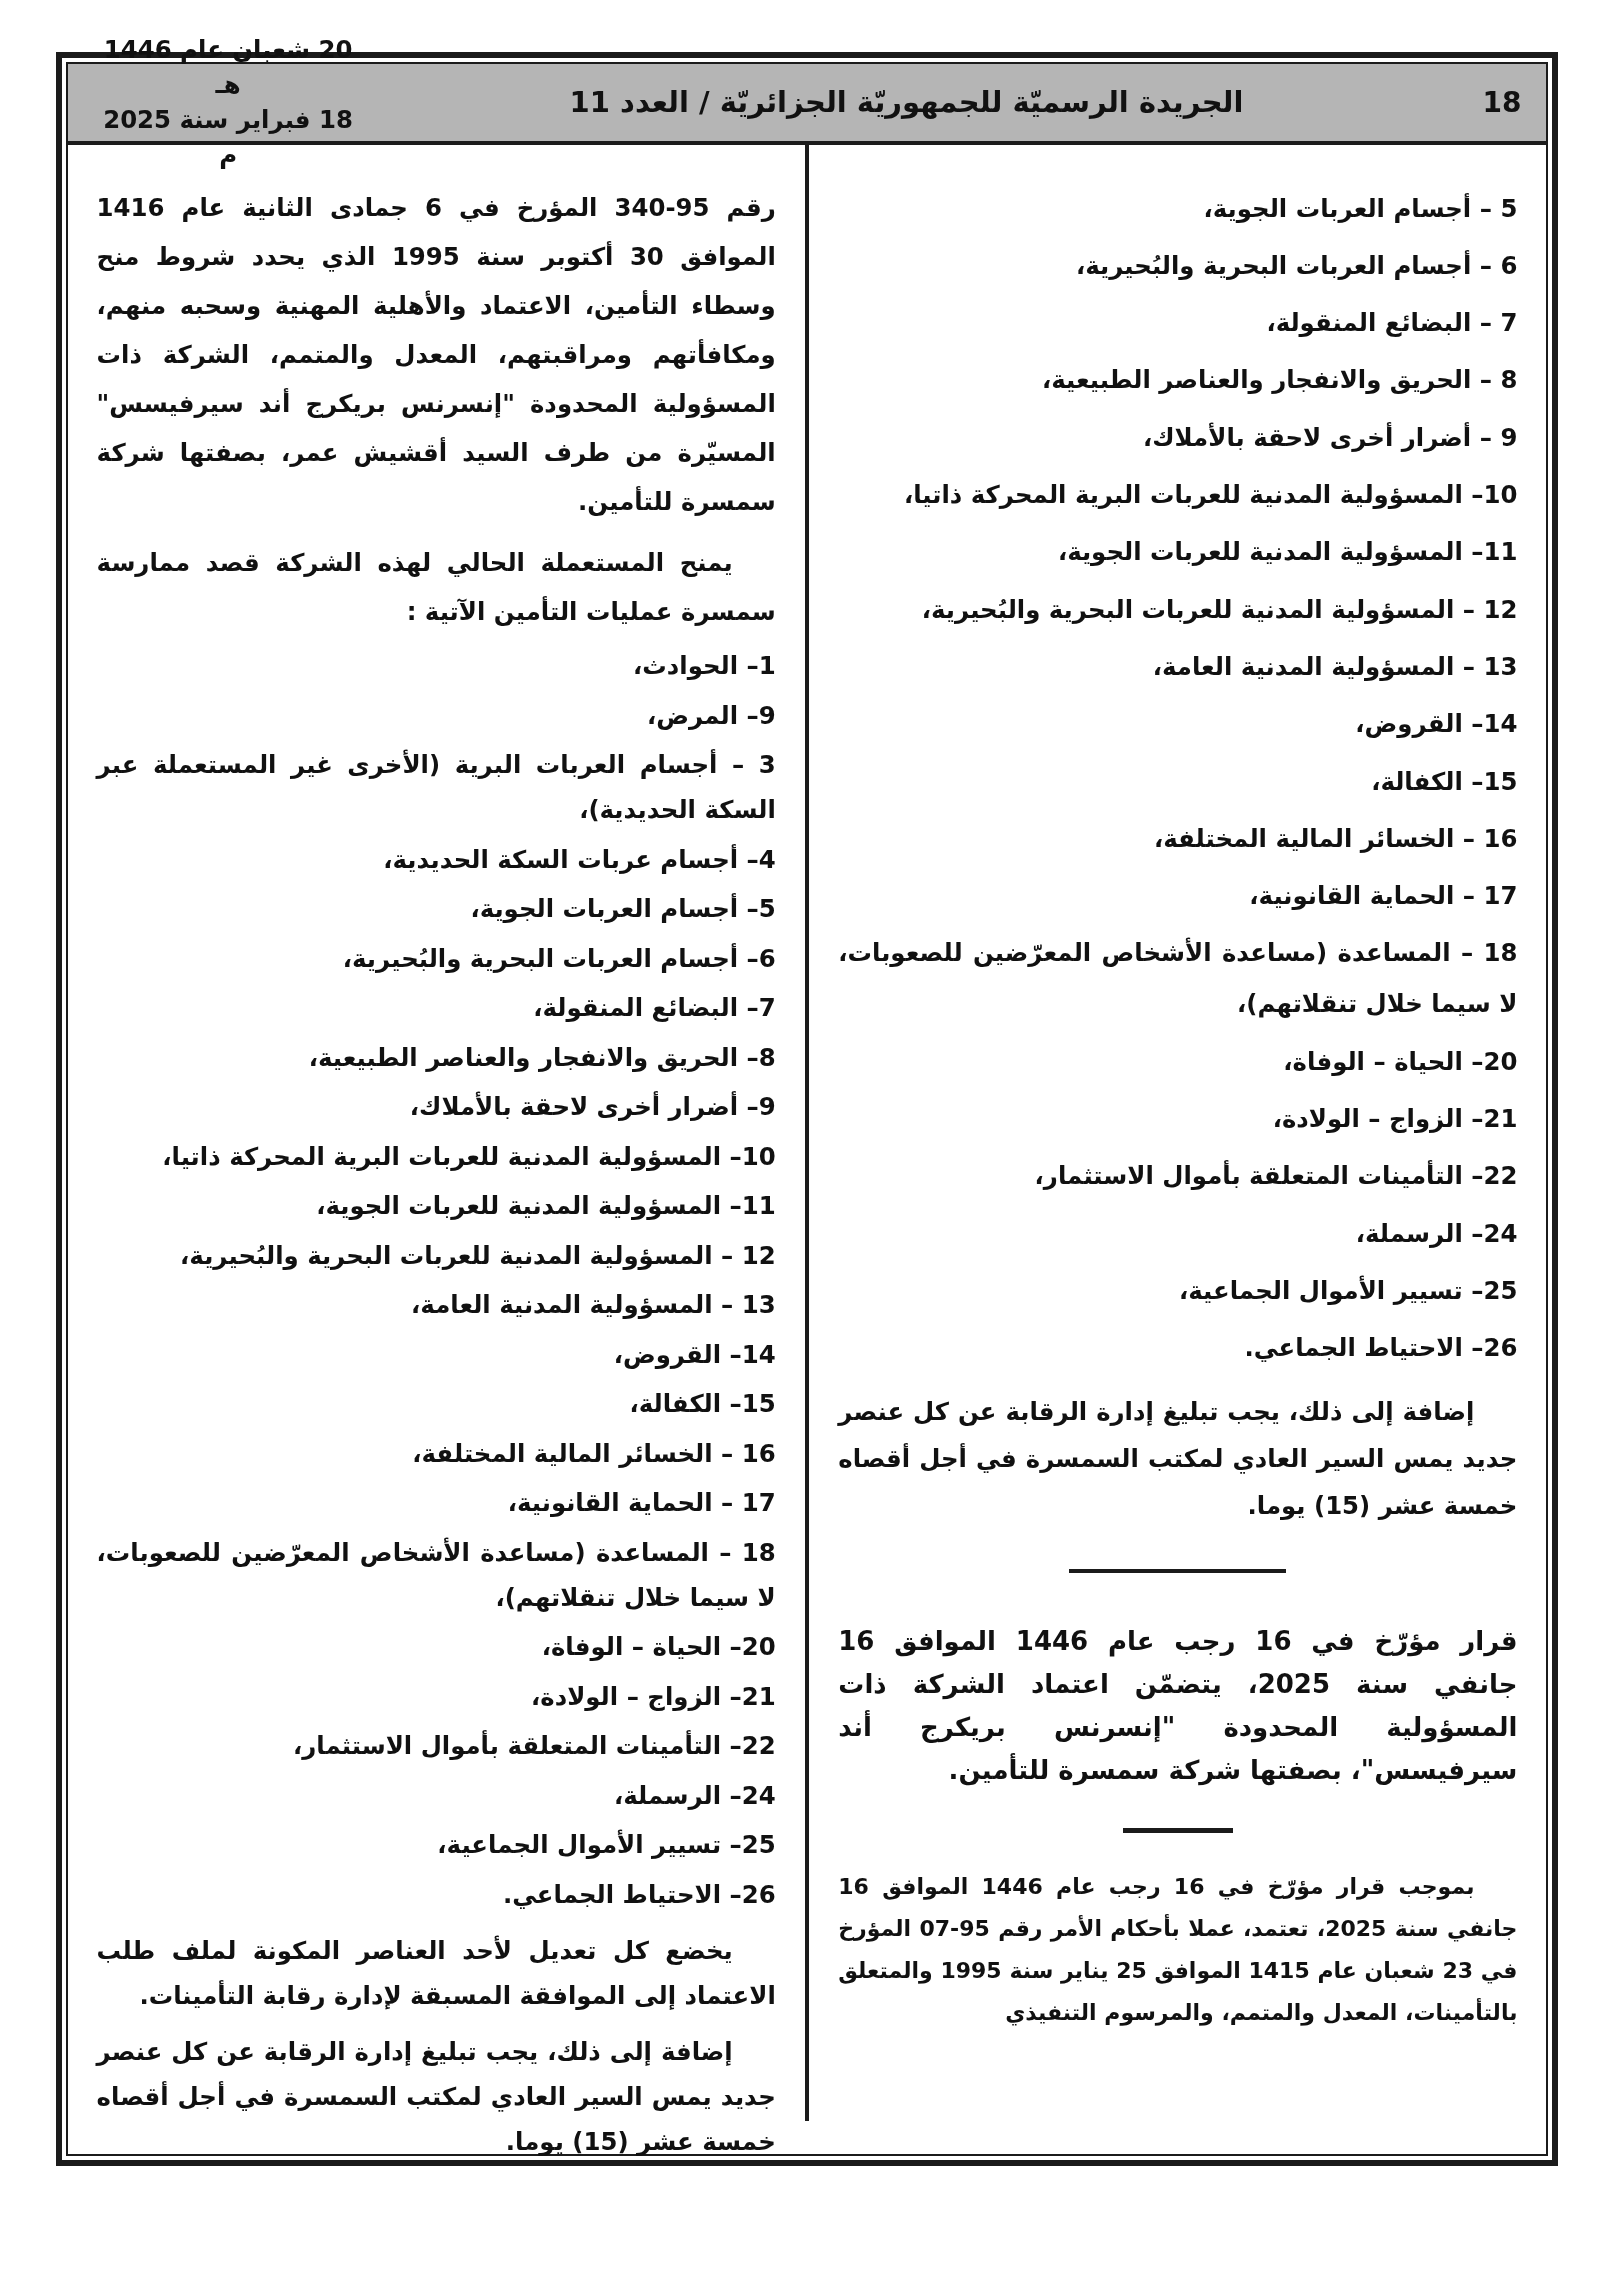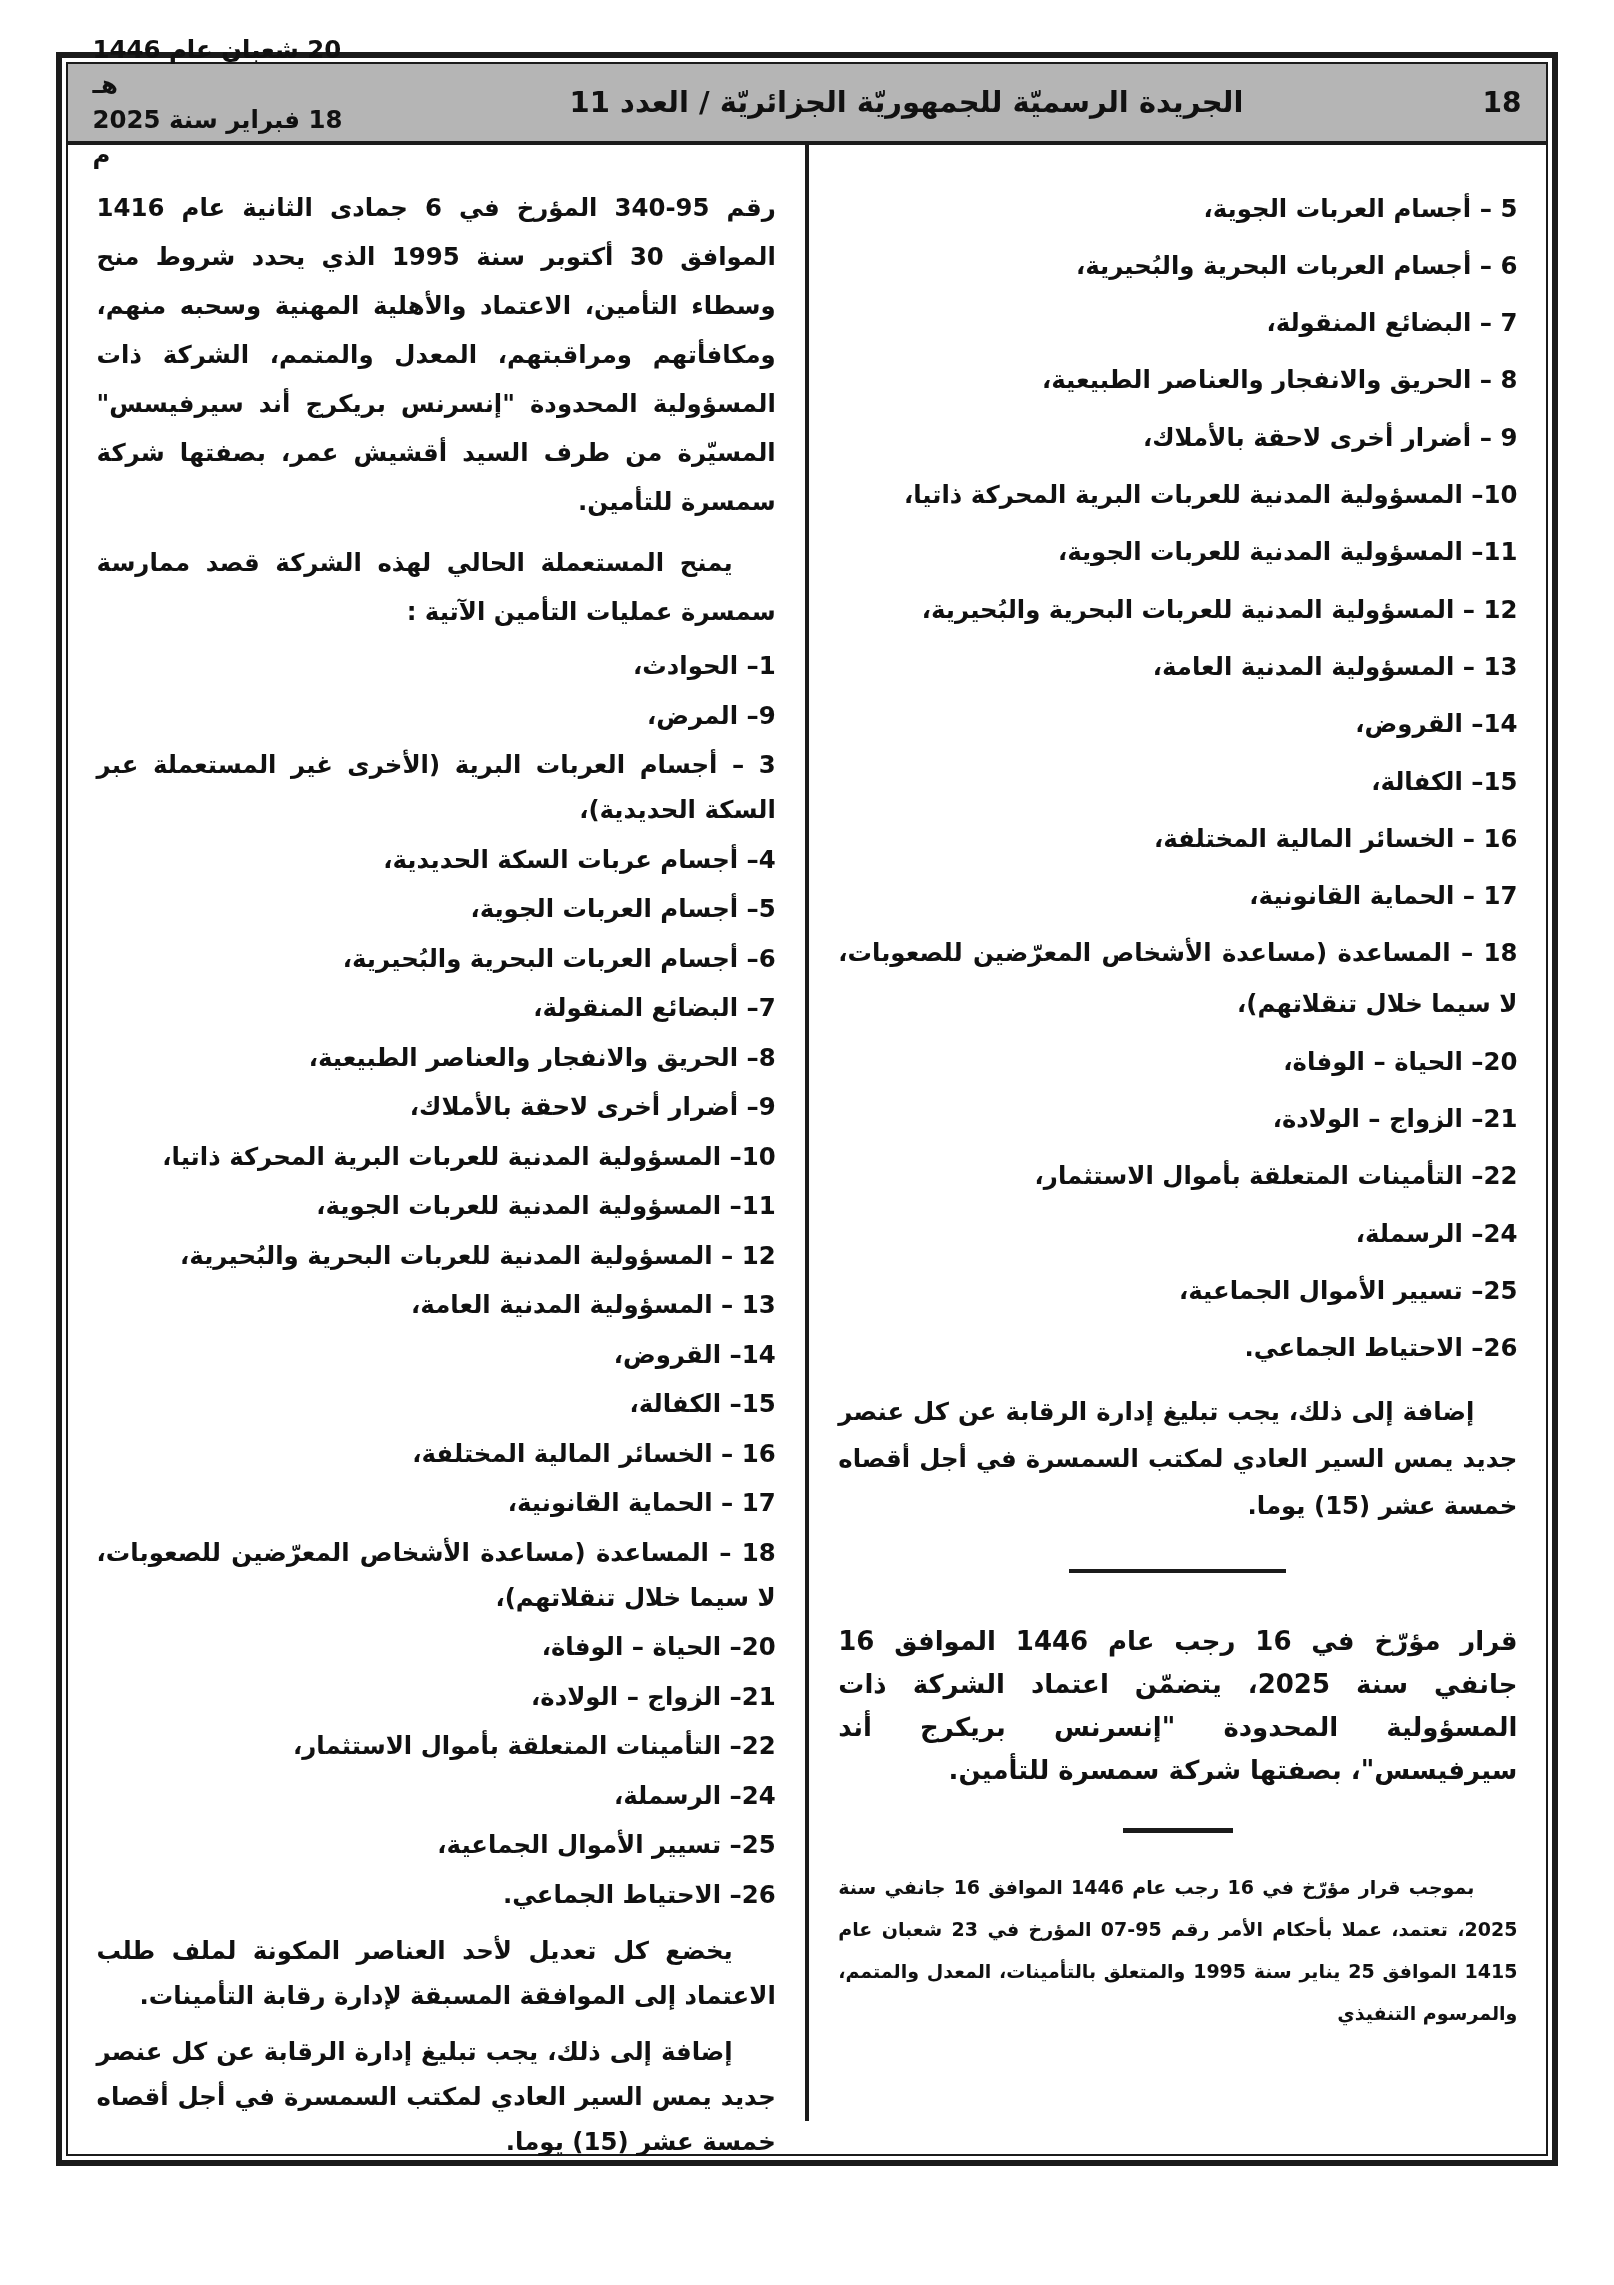--- a/index.html
+++ b/index.html
@@ -16,41 +16,41 @@
     position:absolute;top:3.6px;left:3.6px;right:3.6px;bottom:3.6px;
     border:2.7px solid #1b1b1b;display:flex;flex-direction:column;box-sizing:border-box;
   }
   .header-bar{
     height:81px;background:#b5b5b5;border-bottom:4.5px solid #1b1b1b;
     display:flex;align-items:center;direction:rtl;
     padding:0 25px;box-sizing:border-box;flex:0 0 auto;
   }
   .page-num{font-size:28px;font-weight:bold;width:72px;text-align:start;}
   .header-title{flex:1;text-align:center;font-size:29px;font-weight:bold;letter-spacing:0;}
-  .date-block{width:271px;text-align:left;font-size:24.4px;font-weight:bold;line-height:35px;}
+  .date-block{width:271px;text-align:center;font-size:24.4px;font-weight:bold;line-height:35px;}
   .content{flex:1;display:flex;direction:rtl;box-sizing:border-box;}
   .col{
     flex:1;box-sizing:border-box;font-size:24.4px;font-weight:bold;
     text-align:justify;padding:38px 29px 0 29px;
   }
   .divider{width:4.5px;background:#1b1b1b;margin-bottom:43px;flex:0 0 auto;}
   
   .col-right .li{line-height:51px;margin-bottom:6.3px;}
   .col-right .para{line-height:47px;text-indent:43px;margin:14.5px 0 0 0;}
   
   .col-left .para-cont{line-height:49px;text-indent:0;margin:0;}
   .col-left .para{line-height:49px;text-indent:43px;margin:12.7px 0 0 0;}
   .col-left .list{margin-top:7.2px;}
   .col-left .li{line-height:45px;margin-bottom:4.5px;}
   .col-left .para-end{line-height:45px;text-indent:43px;margin:11px 0 0 0;}
   .rule{height:4.5px;background:#1b1b1b;}
   .rule-top{width:217px;margin:40px auto 47px auto;}
   .rule-bottom{width:110px;margin:36px auto 33px auto;}
   .decree-heading{font-size:26px;line-height:43px;text-align:justify;margin:0;}
-  .para-final{line-height:42px;text-indent:43px;margin:0;font-size:19px;}
+  .para-final{line-height:42px;text-indent:43px;margin:0;font-size:22px;}
 </style>
 </head>
 <body>
 
 <div class="frame">
   <div class="frame-inner">
 
     <div class="header-bar">
       <div class="page-num">18</div>
       <div class="header-title">الجريدة الرسميّة للجمهوريّة الجزائريّة / العدد 11</div>

